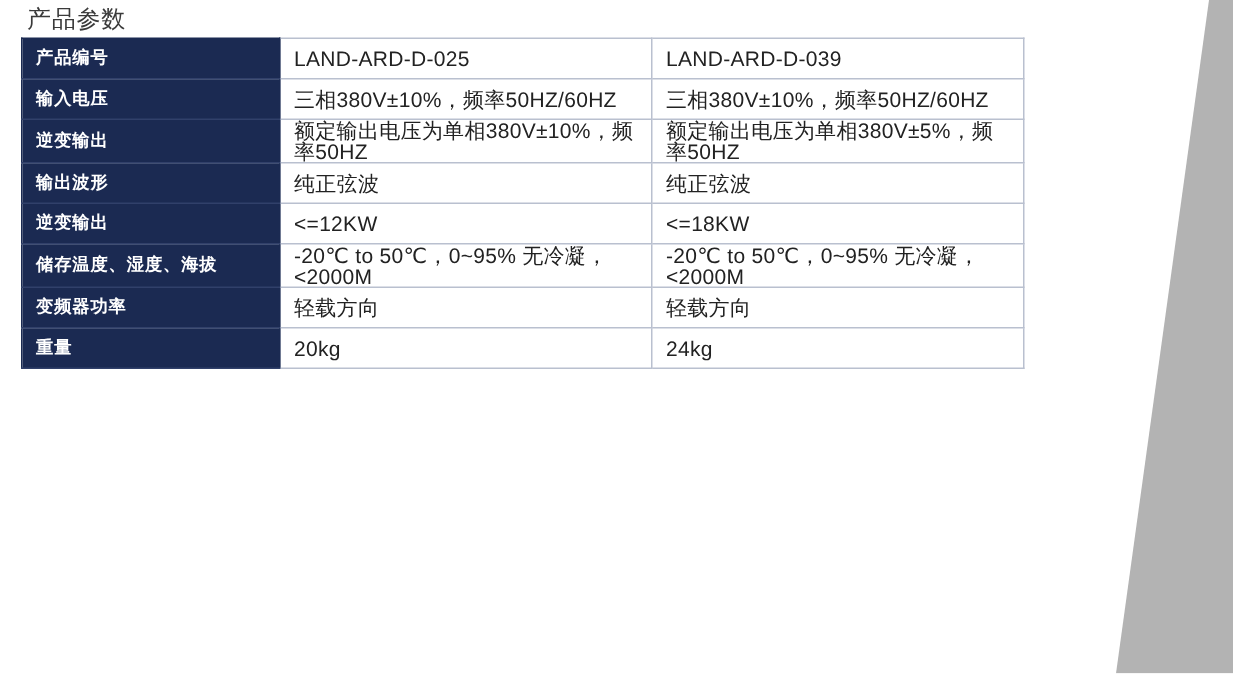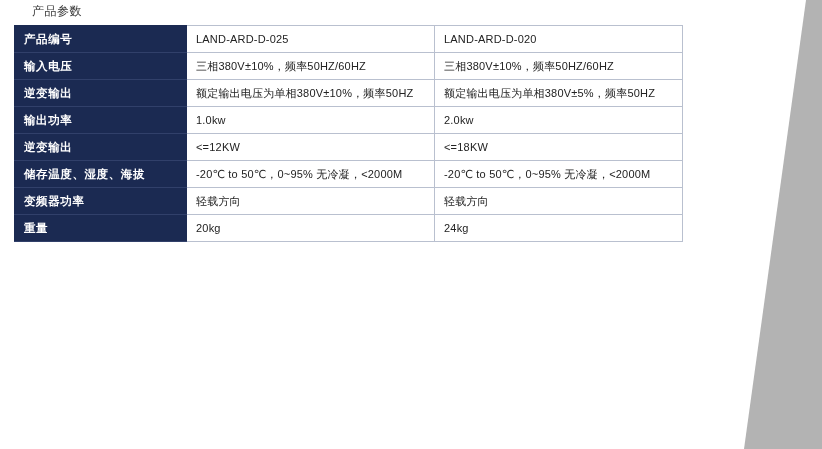--- a/index.html
+++ b/index.html
@@ -26,23 +26,23 @@
     right: 0;
     width: 230px;
     height: 449px;
     overflow: hidden;
     pointer-events: none;
   }
   .wedge svg { display: block; }
 
   .page-title {
     position: absolute;
-    left: 32px;
+    left: 18px;
     top: 3px;
-    font-size: 12px;
+    font-size: 16px;
     color: #3a3a3a;
     letter-spacing: 0.5px;
   }
 
   .spec-table {
     position: absolute;
     left: 14px;
     top: 25px;
     width: 645px;
     border-collapse: collapse;
@@ -66,53 +66,53 @@
     border-color: #1b2a52;
     border-bottom-color: #31406a;
   }
   .spec-table tr:first-child td.label {
     border-top-color: #1b2a52;
   }
   .spec-table td.val {
     width: 248px;
     background: #ffffff;
     color: #222222;
-    font-size: 11px;
+    font-size: 14px;
     letter-spacing: 0.2px;
     margin-top: 18px;
   }
 </style>
 </head>
 <body>
 
 <div class="page">
 
   <div class="page-title">产品参数</div>
 
   <table class="spec-table">
     <tbody>
       <tr>
         <td class="label">产品编号</td>
         <td class="val">LAND-ARD-D-025</td>
-        <td class="val">LAND-ARD-D-020</td>
+        <td class="val">LAND-ARD-D-039</td>
       </tr>
       <tr>
         <td class="label">输入电压</td>
         <td class="val">三相380V±10%，频率50HZ/60HZ</td>
         <td class="val">三相380V±10%，频率50HZ/60HZ</td>
       </tr>
       <tr>
         <td class="label">逆变输出</td>
         <td class="val">额定输出电压为单相380V±10%，频率50HZ</td>
         <td class="val">额定输出电压为单相380V±5%，频率50HZ</td>
       </tr>
       <tr>
-        <td class="label">输出功率</td>
-        <td class="val">1.0kw</td>
-        <td class="val">2.0kw</td>
+        <td class="label">输出波形</td>
+        <td class="val">纯正弦波</td>
+        <td class="val">纯正弦波</td>
       </tr>
       <tr>
         <td class="label">逆变输出</td>
         <td class="val">&lt;=12KW</td>
         <td class="val">&lt;=18KW</td>
       </tr>
       <tr>
         <td class="label">储存温度、湿度、海拔</td>
         <td class="val">-20℃ to 50℃，0~95% 无冷凝，&lt;2000M</td>
         <td class="val">-20℃ to 50℃，0~95% 无冷凝，&lt;2000M</td>

